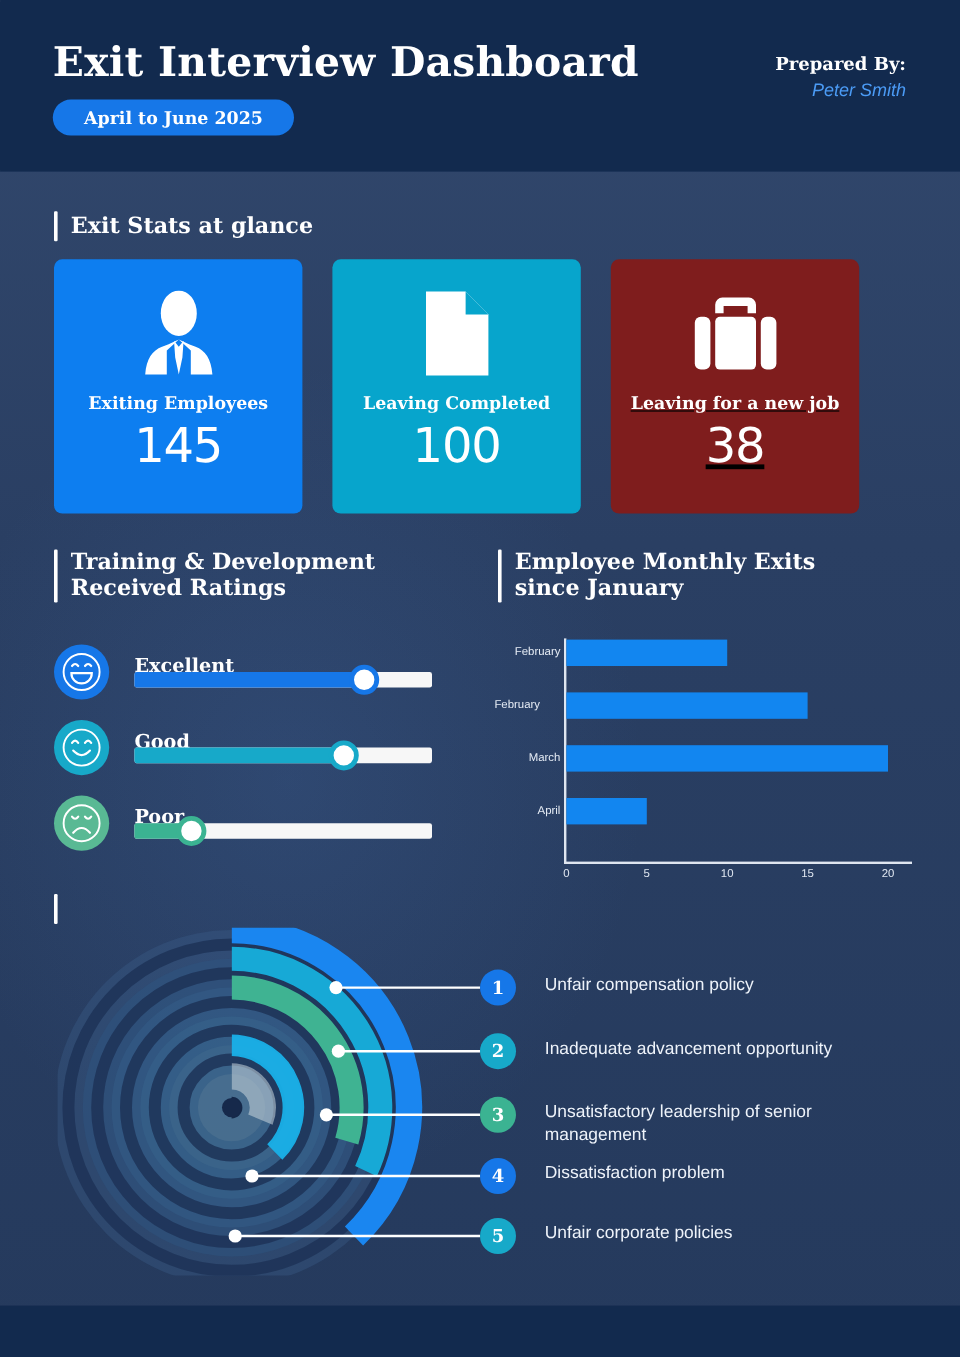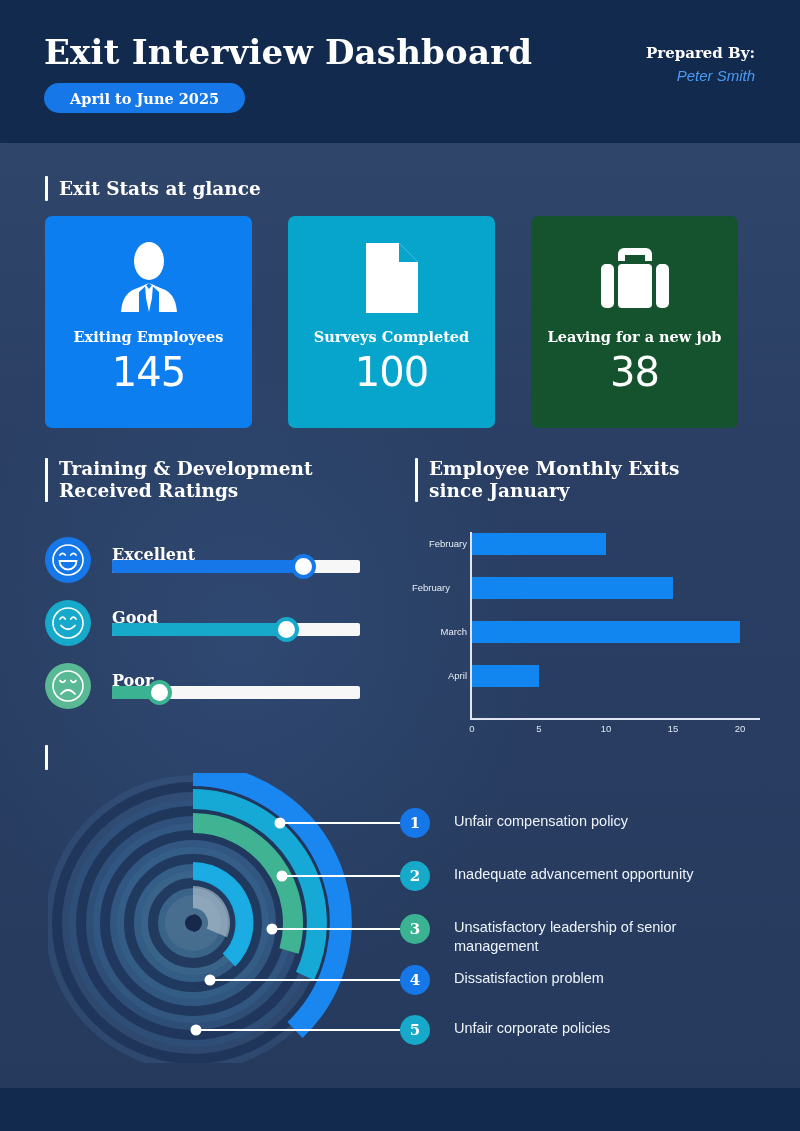--- a/index.html
+++ b/index.html
@@ -60,21 +60,21 @@
 
   
   .section-head { position:absolute; display:flex; align-items:center; }
   .accent-bar { width:3px; background:#ffffff; border-radius:1px; margin-right:11px; flex:none; }
   .section-title {
     font-size:18.5px; font-weight:bold; color:#ffffff;
     line-height:1.18; font-family:"DejaVu Serif", serif; white-space:pre-line;
   }
 
   
-  #stat-cards { position:absolute; left:45px; top:216px; width:710px; height:212px; display:flex; gap:36px; }
+  #stat-cards { position:absolute; left:45px; top:216px; width:710px; height:212px; display:flex; gap:25px; }
   .stat-card {
     width:207px; height:212px; border-radius:7px;
     display:flex; flex-direction:column; align-items:center;
     position:relative; overflow:hidden;
   }
   .stat-icon { height:100px; display:flex; align-items:center; justify-content:center; margin-top:12px; }
   .stat-label { font-size:14.5px; font-weight:bold; color:#ffffff; font-family:"DejaVu Serif", serif; text-align:center; }
   .stat-value { font-size:40px; color:#ffffff; margin-top:4px; font-family:"DejaVu Sans", sans-serif; font-weight:400; letter-spacing:-1px; }
 
   
@@ -164,25 +164,25 @@
     <div class="stat-value">145</div>
   </div>
 
   <div class="stat-card" style="background:#07a5cc;">
     <div class="stat-icon">
       <svg width="62" height="76" viewBox="0 0 62 76">
         <path d="M5 3 H38 L57 22 V73 H5 Z" fill="#fff"></path>
         <path d="M38 3 V22 H57 Z" fill="#07a5cc"></path>
       </svg>
     </div>
-    <div class="stat-label">Surveys Completed</div>
+    <div class="stat-label">Leaving Completed</div>
     <div class="stat-value">100</div>
   </div>
 
-  <div class="stat-card" style="background:#14532d;">
+  <div class="stat-card" style="background:#7f1d1d;text-decoration:underline;">
     <div class="stat-icon">
       <svg width="84" height="72" viewBox="0 0 84 72">
         <path d="M31 6 h22 a6 6 0 0 1 6 6 v7 h-7 v-6 h-20 v6 h-7 v-7 a6 6 0 0 1 6 -6 z" fill="#fff"></path>
         <rect x="8" y="22" width="13" height="44" rx="5" fill="#fff"></rect>
         <rect x="25" y="22" width="34" height="44" rx="4" fill="#fff"></rect>
         <rect x="63" y="22" width="13" height="44" rx="5" fill="#fff"></rect>
       </svg>
     </div>
     <div class="stat-label">Leaving for a new job</div>
     <div class="stat-value">38</div>

